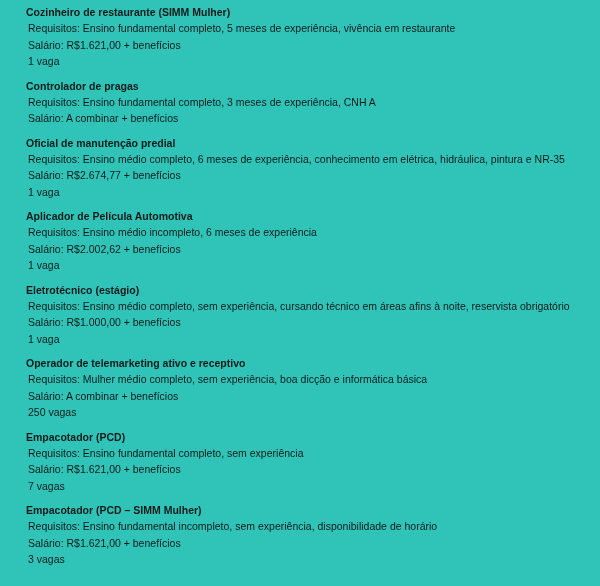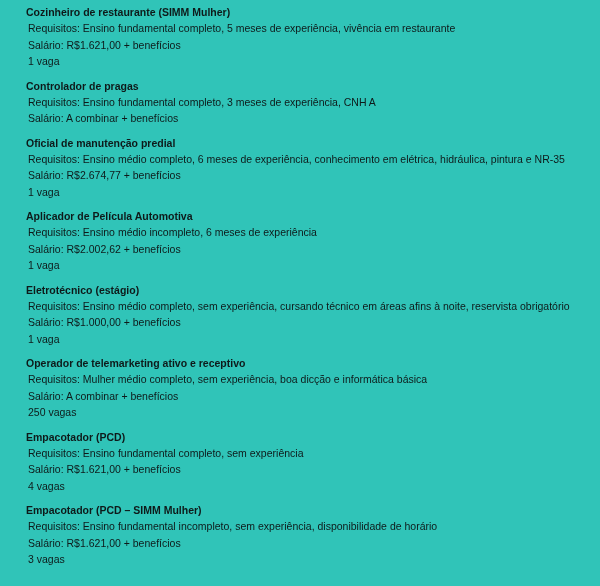--- a/index.html
+++ b/index.html
@@ -72,21 +72,21 @@
   <div class="job">
     <div class="job-title">Operador de telemarketing ativo e receptivo</div>
     <div class="job-line">Requisitos: Mulher médio completo, sem experiência, boa dicção e informática básica</div>
     <div class="job-line">Salário: A combinar + benefícios</div>
     <div class="job-line">250 vagas</div>
   </div>
   <div class="job">
     <div class="job-title">Empacotador (PCD)</div>
     <div class="job-line">Requisitos: Ensino fundamental completo, sem experiência</div>
     <div class="job-line">Salário: R$1.621,00 + benefícios</div>
-    <div class="job-line">4 vagas</div>
+    <div class="job-line">7 vagas</div>
   </div>
   <div class="job">
     <div class="job-title">Empacotador (PCD – SIMM Mulher)</div>
     <div class="job-line">Requisitos: Ensino fundamental incompleto, sem experiência, disponibilidade de horário</div>
     <div class="job-line">Salário: R$1.621,00 + benefícios</div>
     <div class="job-line">3 vagas</div>
   </div>
 </div>
 
 </body></html>

